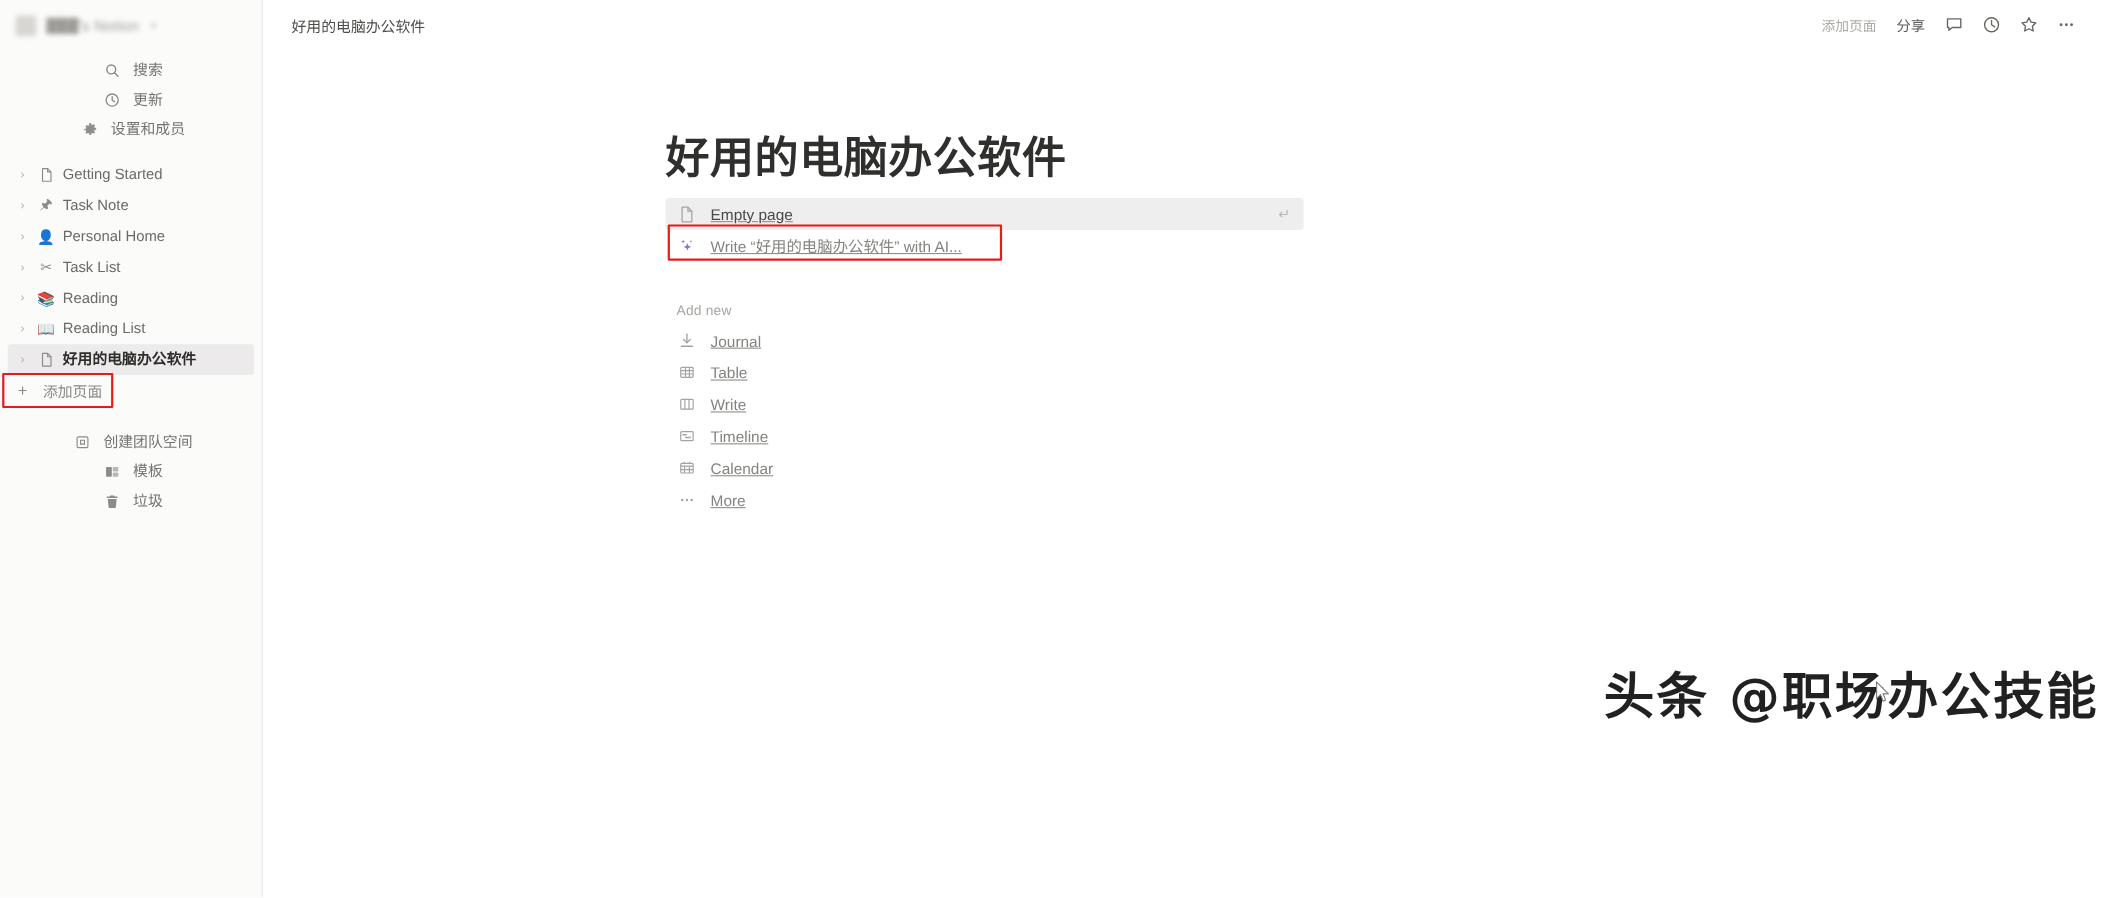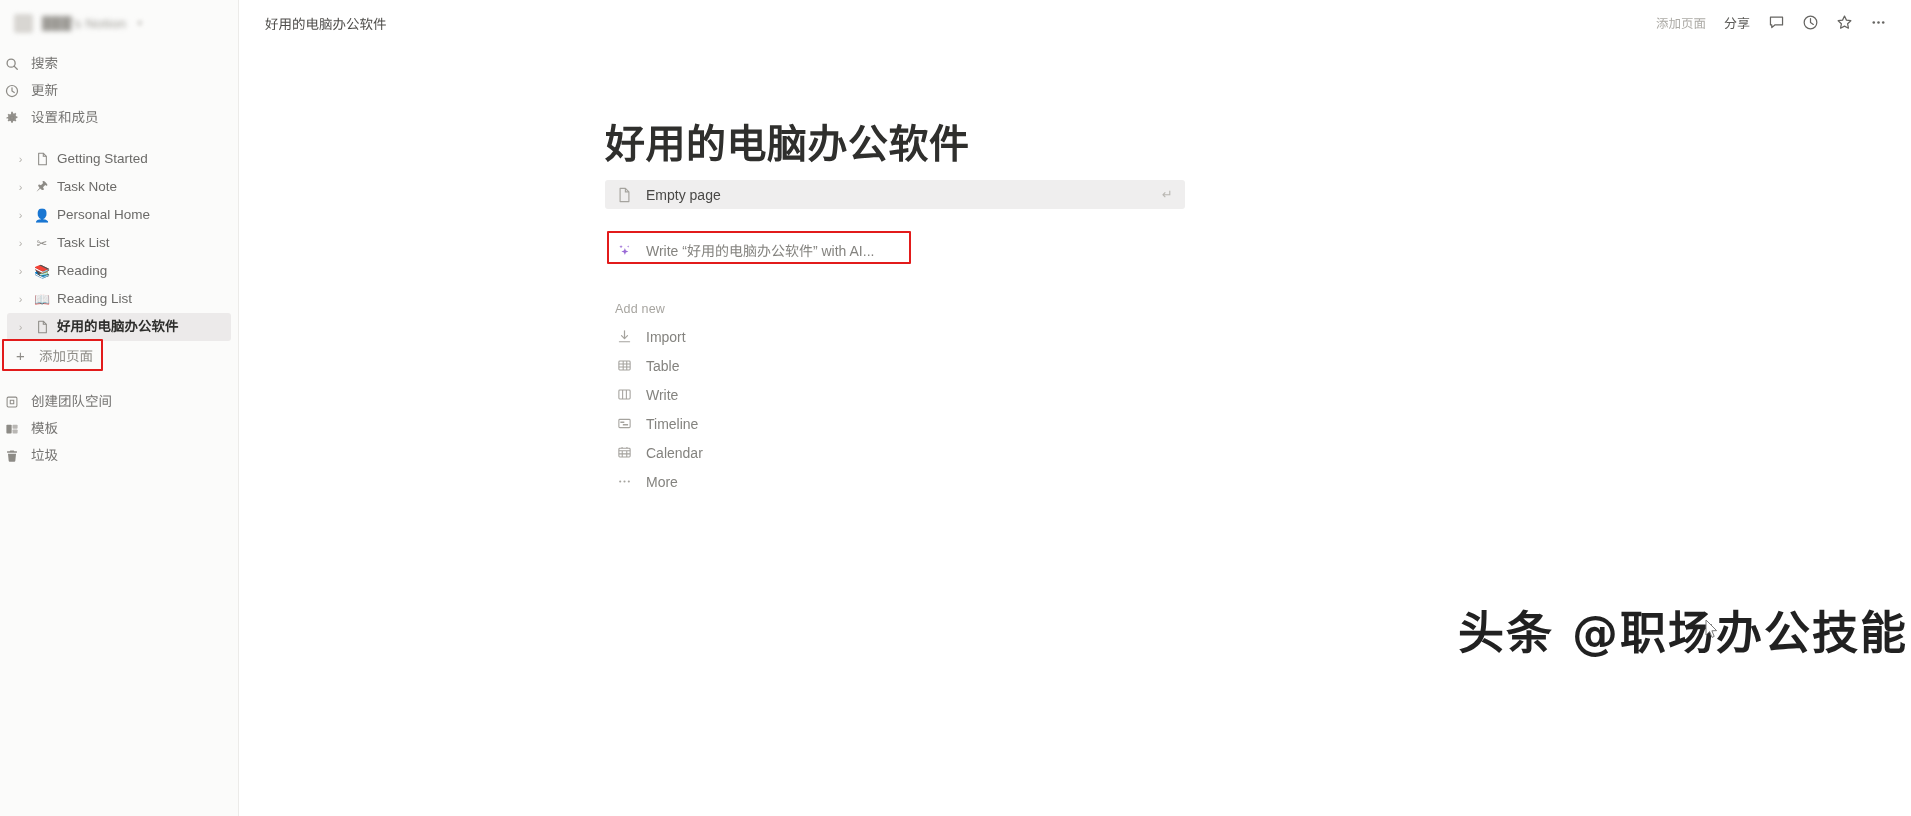--- a/index.html
+++ b/index.html
@@ -61,26 +61,27 @@
     filter: blur(2.2px);
     margin-left: 2px;
   }
 
   .nav-group { margin-top: 8px; }
 
   .nav-item {
     display: flex;
     align-items: center;
     height: 27px;
-    padding: 0 10px 0 4px;
+    padding: 0 10px 0 14px;
     gap: 11px;
     cursor: pointer;
     color: #6f6e6b;
     font-size: 13.5px;
     white-space: nowrap;
+    justify-content: center;
   }
   .nav-item .ico {
     width: 16px; height: 16px;
     flex: 0 0 16px;
     display: flex;
     align-items: center;
     justify-content: center;
     color: #8d8b86;
   }
   .nav-item .ico svg { display: block; }
@@ -224,40 +225,41 @@
     display: flex;
     align-items: center;
     height: 29px;
     padding: 0 10px 0 10px;
     gap: 13px;
     border-radius: 3px;
     cursor: pointer;
     font-size: 14px;
     color: #8f8e8a;
     white-space: nowrap;
+    text-decoration: underline;
   }
   .sug-row.hovered { background: #efeeee; }
   .sug-ico {
     width: 18px; flex: 0 0 18px;
     display: flex; align-items: center; justify-content: center;
     color: #a5a39e;
   }
   .sug-ico svg { display: block; }
   .sug-label { color: #84837f; line-height: 1; }
   .sug-label.dark { color: #494846; }
   .enter-key {
     position: absolute;
     right: 12px;
     color: #b9b7b2;
     font-size: 13px;
     line-height: 1;
   }
 
   
-  .ai-wrap { position: relative; width: 580px; margin-top: 27px; }
+  .ai-wrap { position: relative; width: 580px; }
   #redbox-ai {
     left: 2px; top: -5px; width: 304px; height: 33px;
   }
 
   .section-label {
     font-size: 12.5px;
     color: #a7a5a0;
     padding: 0 0 0 10px;
     margin-top: 37px;
     margin-bottom: 6px;
@@ -506,21 +508,21 @@
         <div class="section-label">Add new</div>
 
         <div class="sug-row">
           <span class="sug-ico">
             <svg width="15" height="15" viewBox="0 0 16 16" fill="none" stroke="currentColor" stroke-width="1.3" stroke-linecap="round" stroke-linejoin="round">
               <path d="M8 1.9v8.2"></path>
                 <path d="M4.8 7 8 10.2 11.2 7"></path>
                 <path d="M2.6 13.6h10.8"></path>
             </svg>
           </span>
-          <span class="sug-label">Import</span>
+          <span class="sug-label">Journal</span>
         </div>
 
 
         <div class="sug-row">
           <span class="sug-ico">
             <svg width="15" height="15" viewBox="0 0 16 16" fill="none" stroke="currentColor" stroke-width="1.15">
               <rect x="2" y="3.2" width="12" height="9.6" rx="1"></rect>
                 <path d="M2 6.4h12M2 9.6h12M6.6 3.2v9.6M10.4 3.2v9.6"></path>
             </svg>
           </span>

